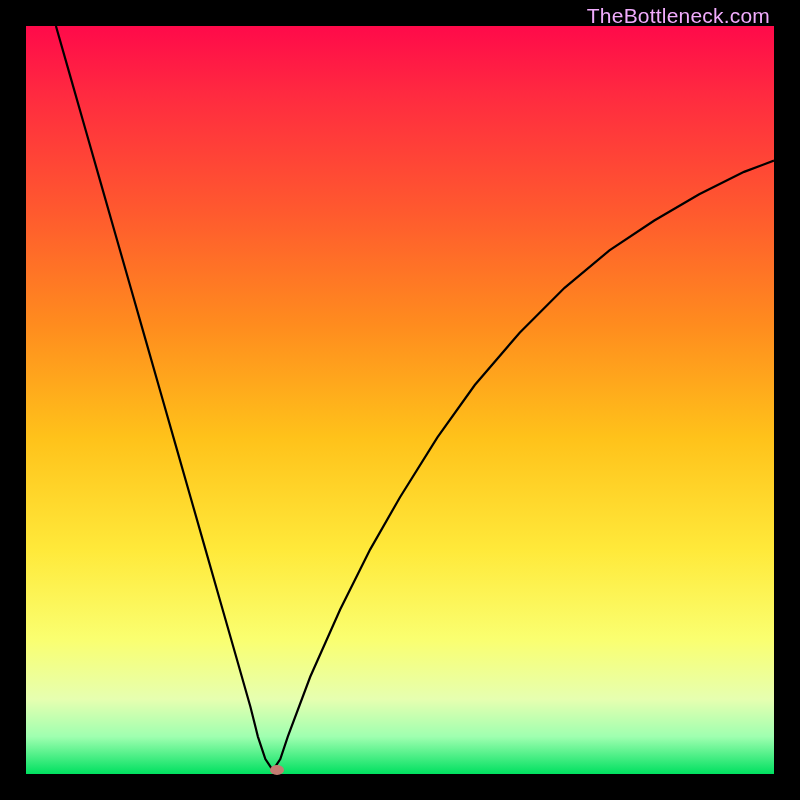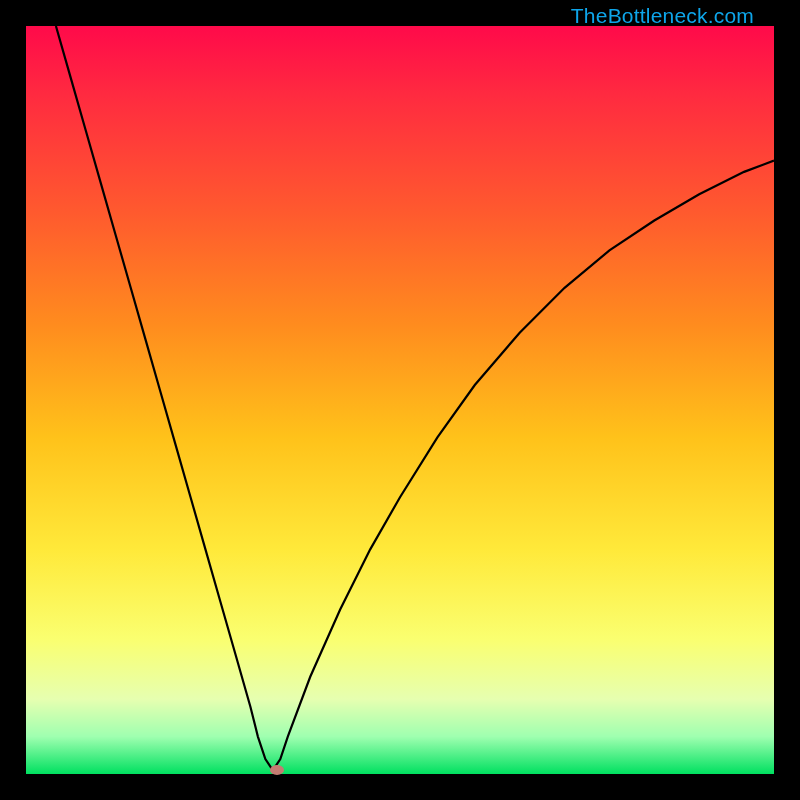--- a/index.html
+++ b/index.html
@@ -35,22 +35,22 @@
       #ffe93a 70%,
       #faff70 82%,
       #e6ffb0 90%,
       #9fffb0 95%,
       #00e060 100%
     );
   }
   .attribution {
     position: absolute;
     top: 4px;
-    right: 46px;
-    color: #0ea5e9;
+    right: 30px;
+    color: #f0abfc;
     font-size: 21px;
     font-weight: 400;
     letter-spacing: 0.2px;
     margin-left: 24px;
   }
   svg.curve {
     position: absolute;
     left: 0;
     top: 0;
     width: 748px;

